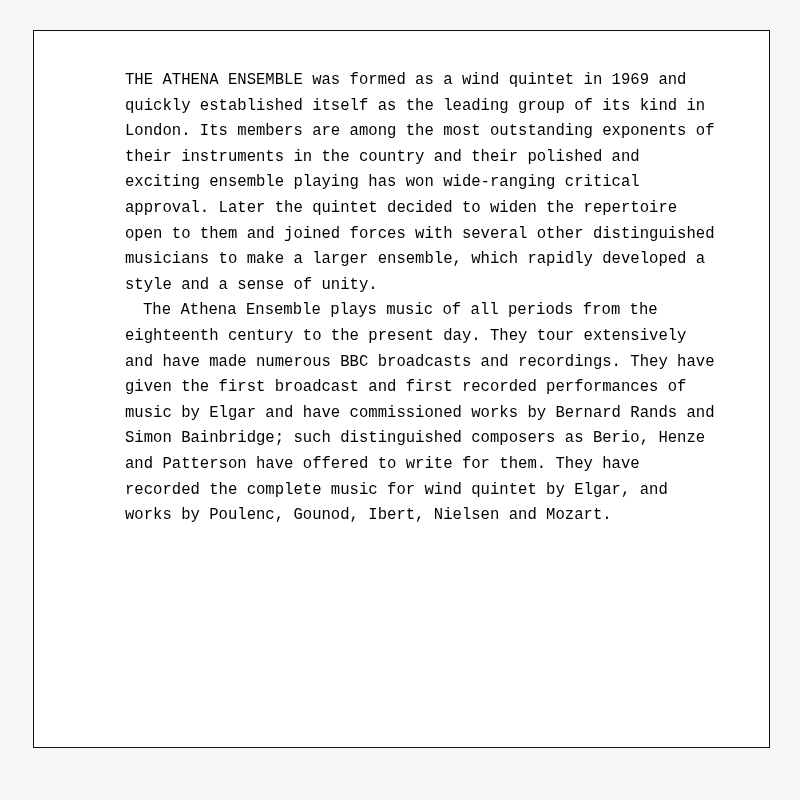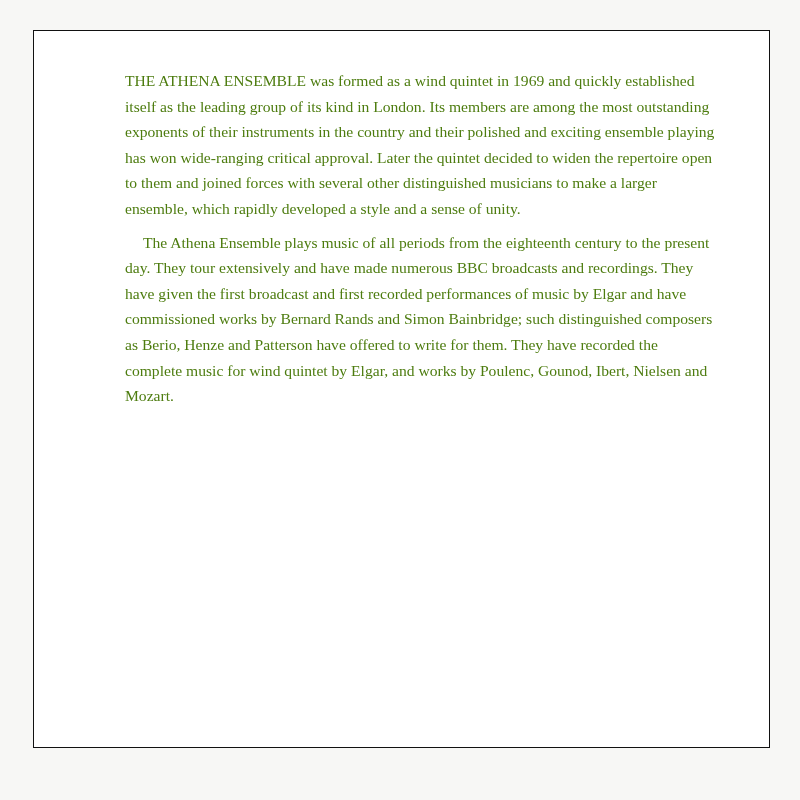--- a/index.html
+++ b/index.html
@@ -56,30 +56,30 @@
     background: #f7f7f5;
   }
   .text-block {
     position: absolute;
     left: 125px;
     top: 68px;
     width: 590px;
   }
   .para {
     margin: 0;
-    font-family: Liberation Serif, serif;
+    font-family: Liberation Mono, monospace;
     font-size: 15.6px;
     line-height: 25.6px;
-    color: #4d7c0f;
+    color: #000000;
     letter-spacing: 0.0px;
     text-align: left;
   }
   .para + .para {
     text-indent: 18px;
-    margin-top: 8px;
+    margin-top: 0;
   }
 </style>
 </head>
 <body>
 
 <div class="page">
 
   <div class="edge-left"></div>
   <div class="edge-top"></div>
   <div class="edge-right"></div>

